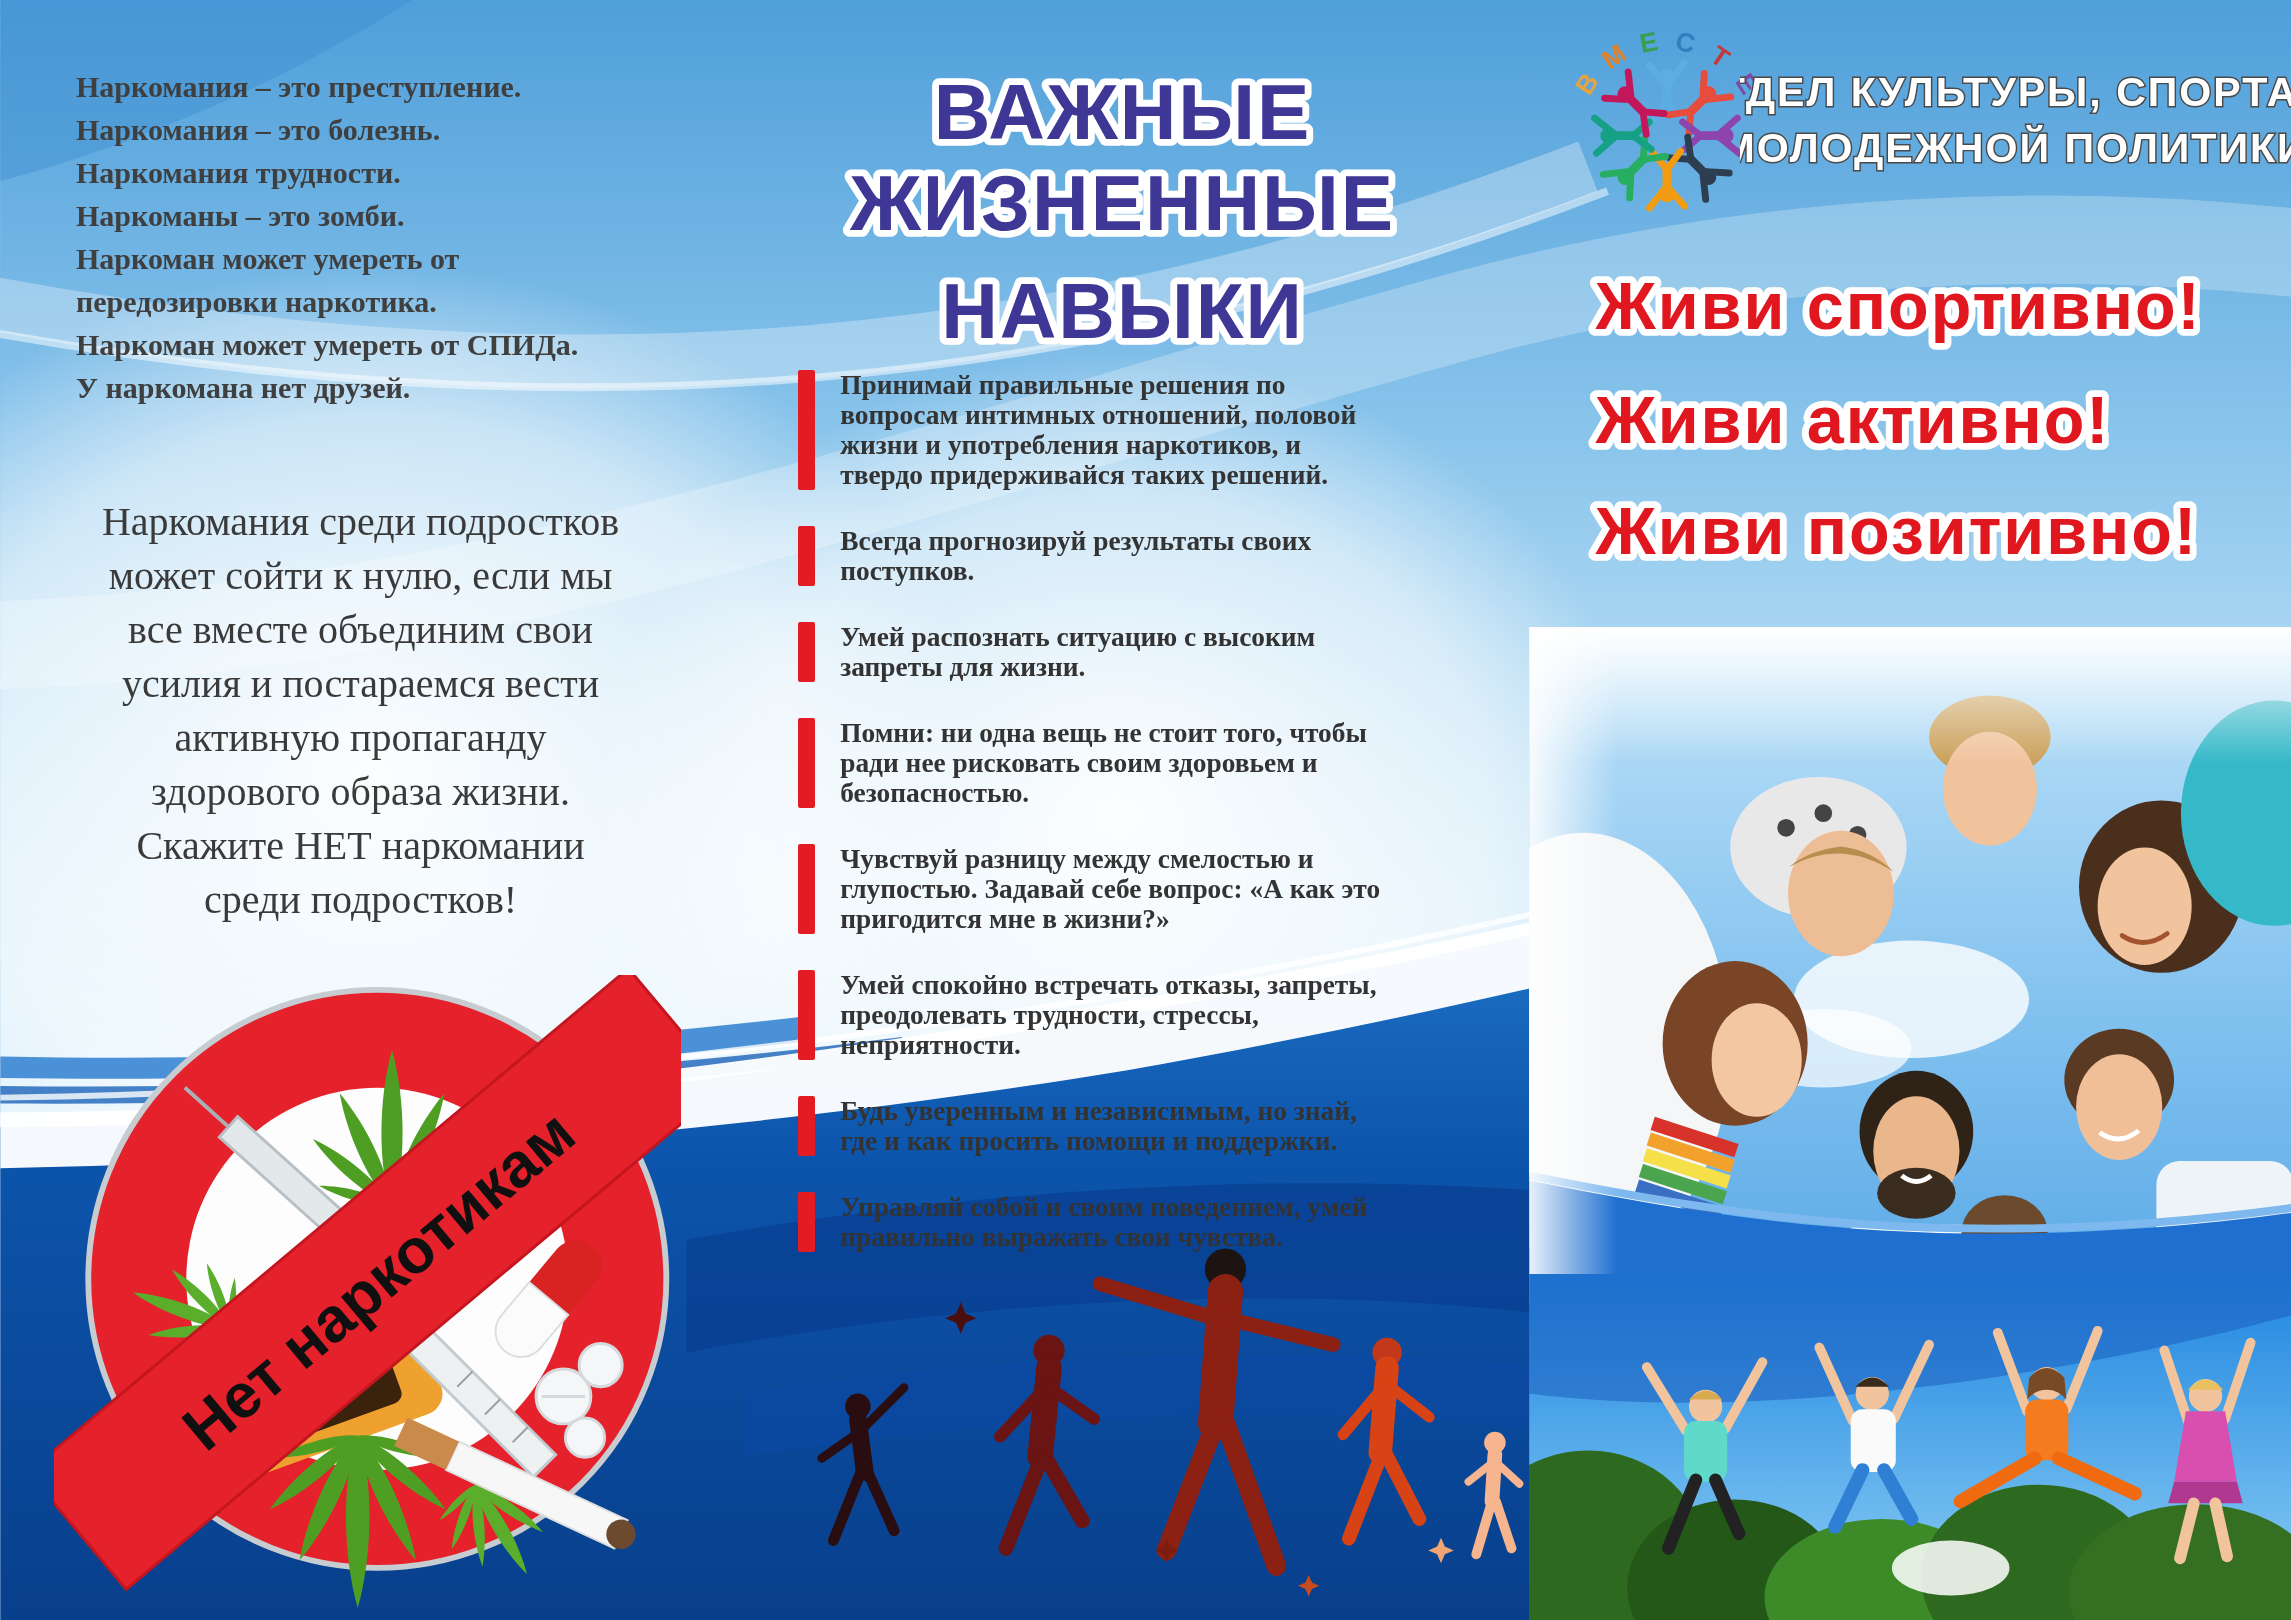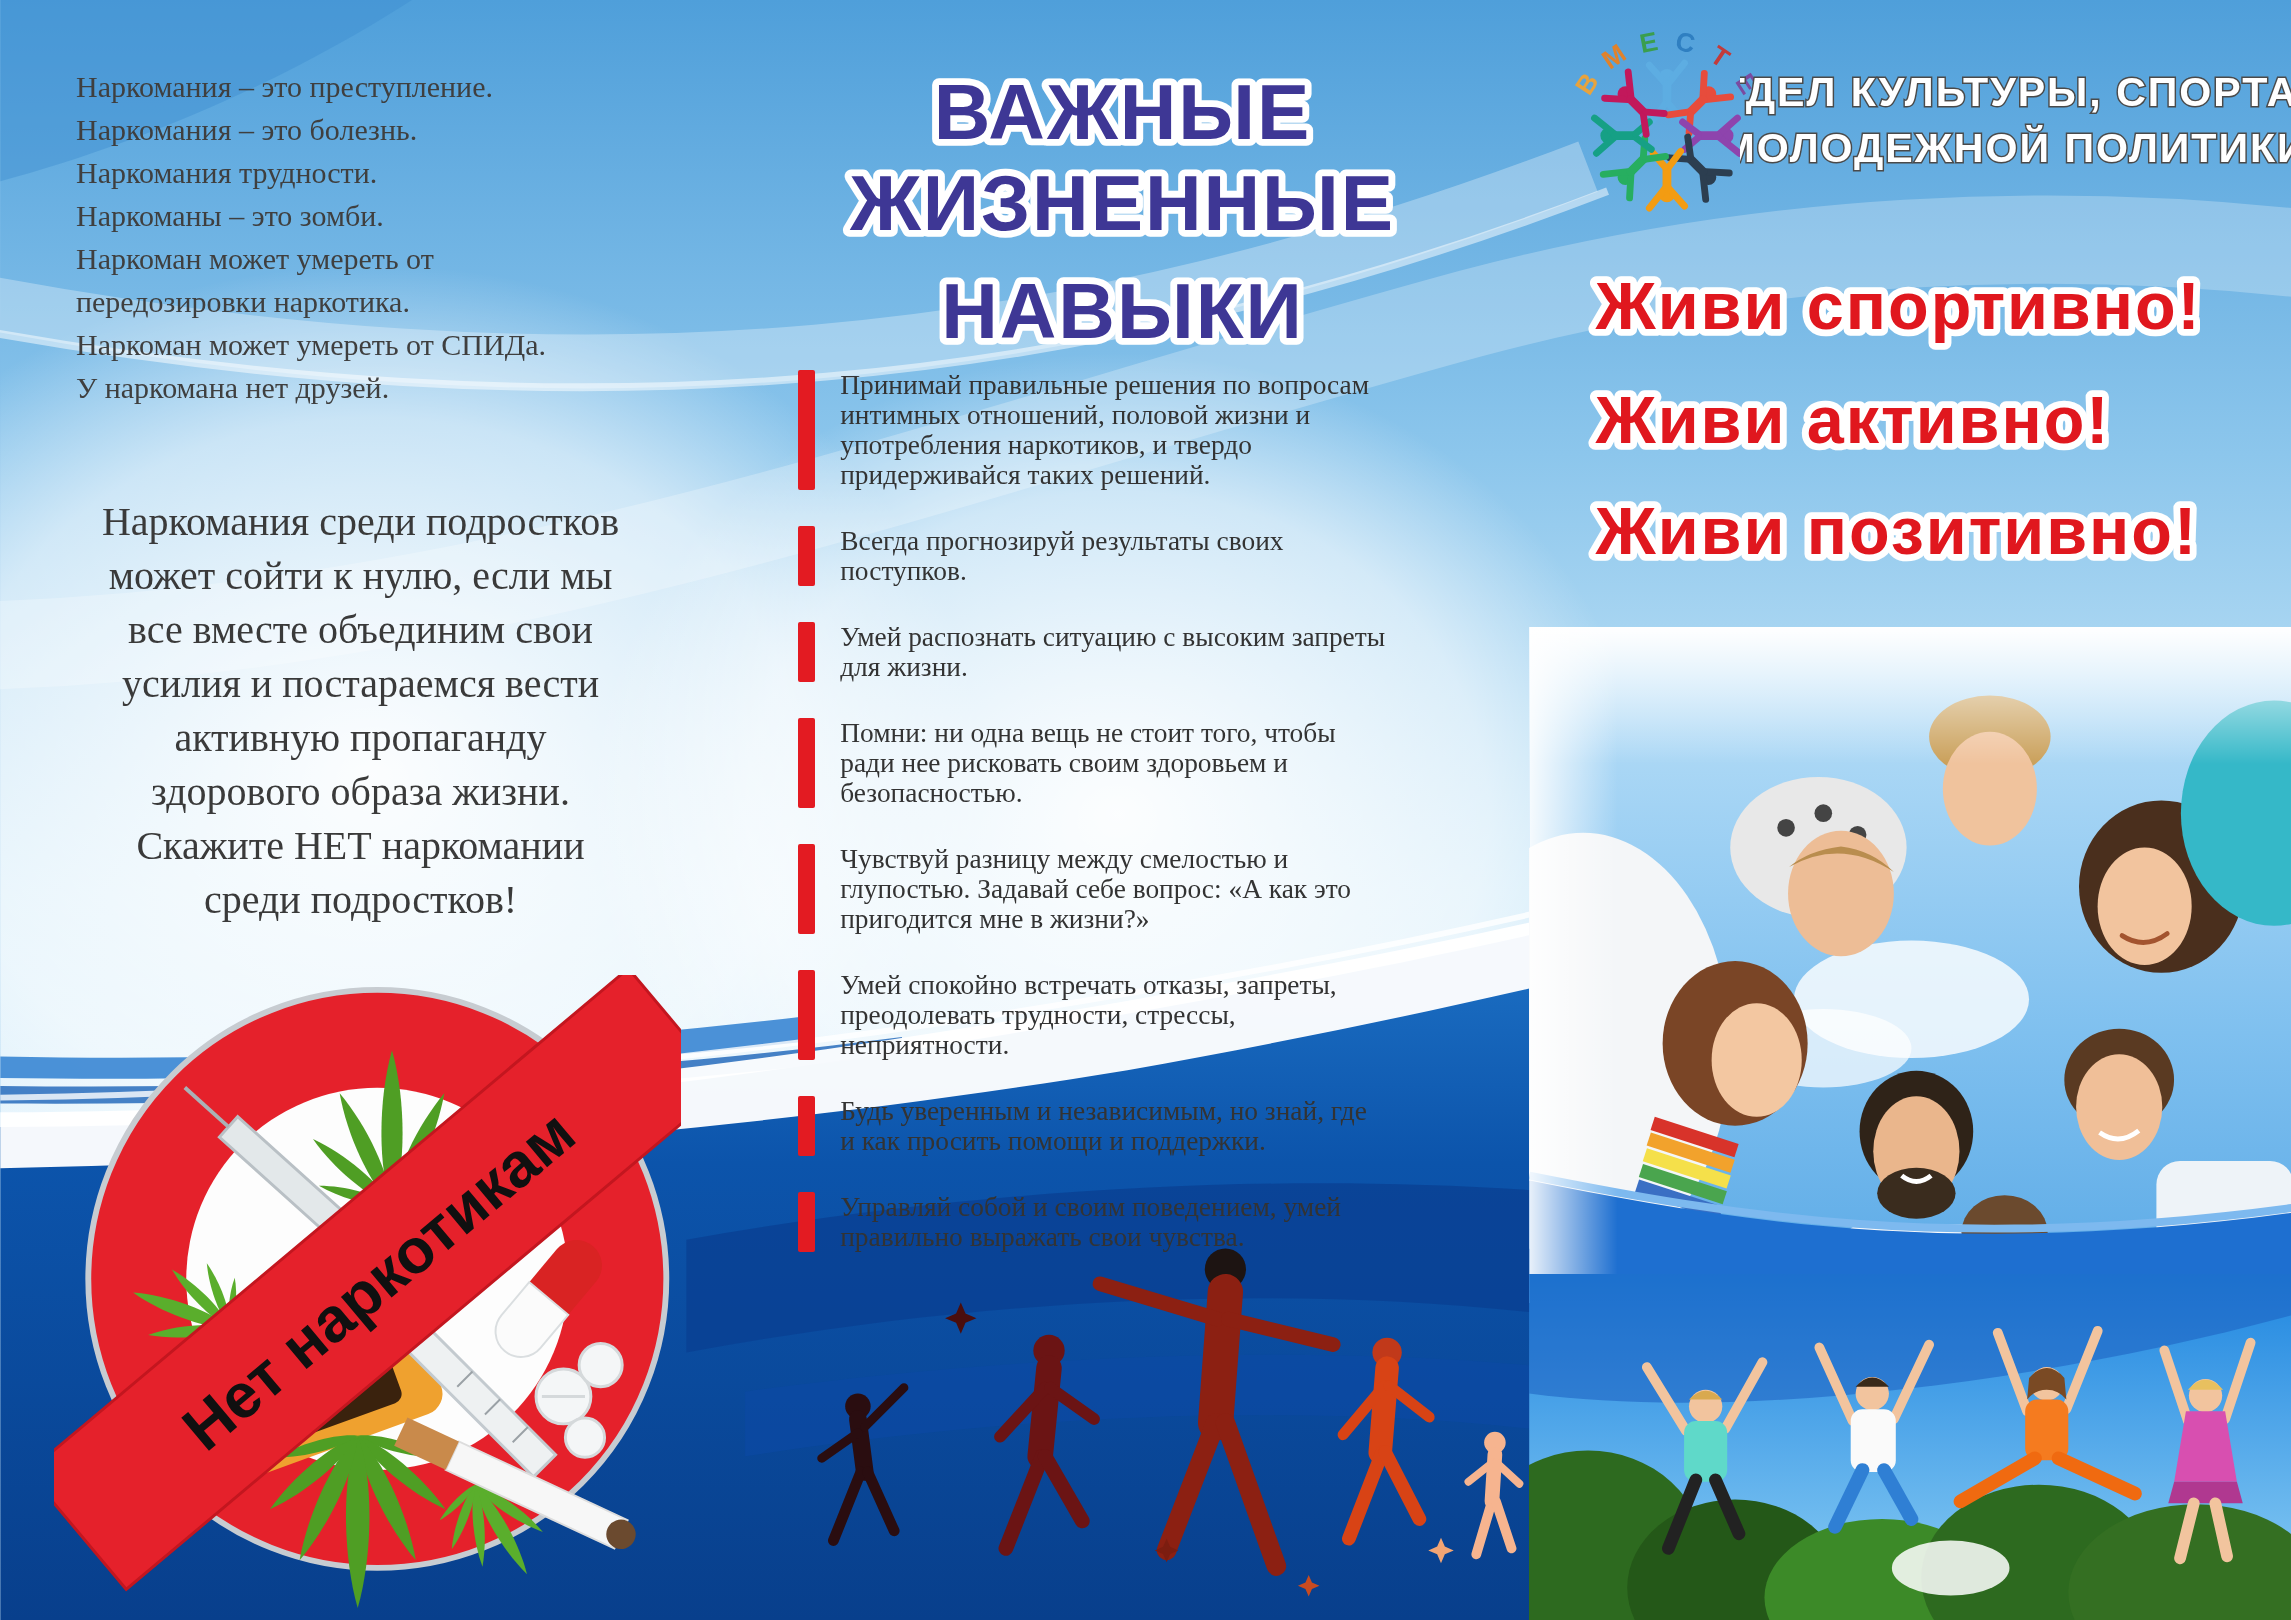--- a/index.html
+++ b/index.html
@@ -3,28 +3,28 @@
 <meta charset="utf-8">
 <style>
   html,body{margin:0;padding:0}
   body{
     position:relative;width:2292px;height:1620px;overflow:hidden;
     background:#7fbce8;font-family:"Liberation Serif",serif;
   }
   .abs{position:absolute}
   #bg{left:0;top:0}
   
-  .statements{left:76px;top:65px;width:510px;font-weight:400;font-size:30px;line-height:43px;color:#3f3f3f}
+  .statements{left:76px;top:65px;width:510px;font-weight:700;font-size:30px;line-height:43px;color:#3f3f3f}
   .statement{white-space:nowrap}
   .appeal{left:47px;top:495px;width:627px;text-align:center;font-weight:400;font-size:40px;line-height:54px;color:#3a3a3a}
   
   .skills{left:798px;top:370px;width:588px;display:flex;flex-direction:column;gap:36px}
   .skill{display:flex;gap:25.5px;align-items:stretch}
   .bar{flex:0 0 16.7px;width:16.7px;background:#e31b22;border-radius:2px}
-  .skill-text{font-weight:400;font-size:27.4px;line-height:30px;color:#333}
+  .skill-text{font-weight:700;font-size:27.4px;line-height:30px;color:#333}
   svg text{font-family:"Liberation Sans","DejaVu Sans",sans-serif}
   .serifText{font-family:"Liberation Serif",serif !important}
 </style>
 </head>
 <body>
 
 <svg id="bg" class="abs" width="2292" height="1620" viewBox="0 0 2338 1653">
   <defs>
     <linearGradient id="sky" x1="0" y1="0" x2="0" y2="1">
       <stop offset="0" stop-color="#4f9fda"></stop>

